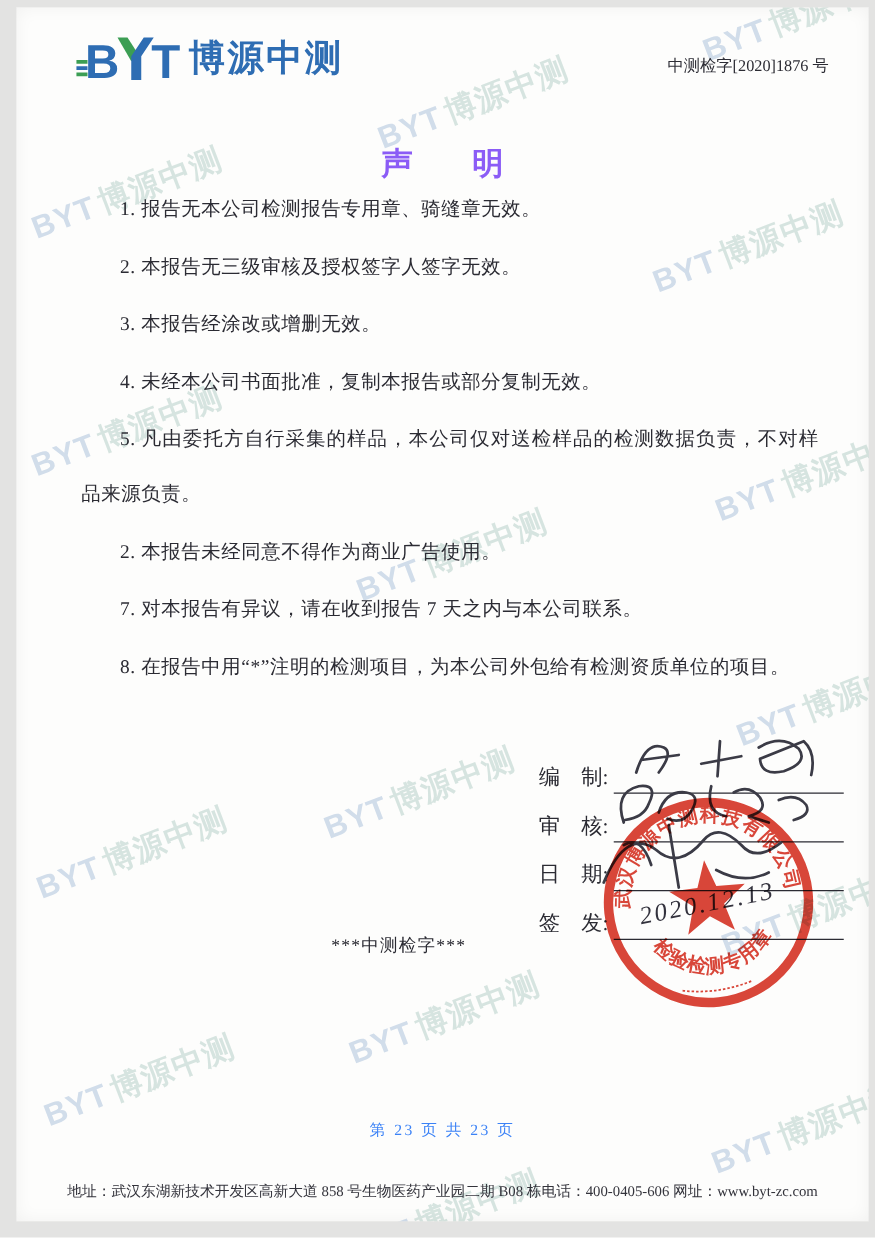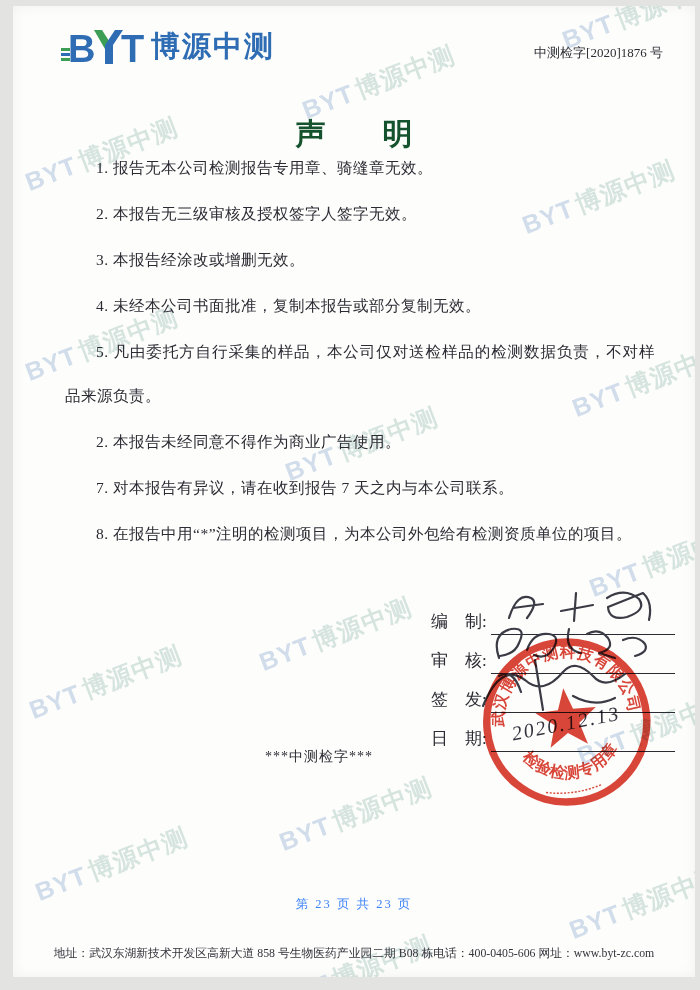--- a/index.html
+++ b/index.html
@@ -25,21 +25,21 @@
   
   .logo{position:absolute;left:48px;top:20px;display:flex;align-items:center;z-index:1;}
   .logo-cn{
     font-family:"Liberation Sans","DejaVu Sans",sans-serif;
     font-weight:bold;font-size:29px;color:#2e6db3;letter-spacing:2px;margin-left:6px;
   }
   .doc-no{position:absolute;right:32px;top:38px;font-size:13px;color:#2c2c34;z-index:1;}
   
   .title{
     position:absolute;left:0;right:0;top:108px;text-align:center;z-index:1;
-    font-size:30px;font-weight:600;color:#14532d;
+    font-size:25px;font-weight:600;color:#8b5cf6;
     letter-spacing:1.9em;text-indent:1.9em;
   }
   
   .statements{position:absolute;left:52px;right:40px;top:140px;z-index:1;}
   .statements p{
     margin:0 0 2px 0;font-size:15.5px;line-height:44px;color:#2b2b33;
     text-indent:2em;text-align:justify;letter-spacing:0.5px;
   }
   
   .signoff{position:absolute;left:418px;top:590px;width:244px;z-index:1;}
@@ -113,25 +113,25 @@
   <div class="signoff">
     <div class="sig-row">
       <span class="sig-label">编　制:</span>
       <span class="sig-line"></span>
     </div>
     <div class="sig-row">
       <span class="sig-label">审　核:</span>
       <span class="sig-line"></span>
     </div>
     <div class="sig-row">
-      <span class="sig-label">签　发:</span>
+      <span class="sig-label">日　期:</span>
       <span class="sig-line"></span>
     </div>
     <div class="sig-row">
-      <span class="sig-label">日　期:</span>
+      <span class="sig-label">签　发:</span>
       <span class="sig-line"></span>
     </div>
 
     <svg class="sig-svg" style="left:72px;top:-12px" width="160" height="50">
       <path class="ink" d="M6 34 Q14 8 28 14 Q36 18 24 34 M10 24 L40 20"></path>
       <path class="ink" d="M58 27 L90 21 M73 9 L71 37"></path>
       <path class="ink" d="M104 14 Q122 3 136 15 Q144 26 124 33 Q106 37 105 23 L140 9 Q150 18 146 36"></path>
     </svg>
     <svg class="sig-svg" style="left:58px;top:26px" width="175" height="50">
       <path class="ink" d="M10 36 Q2 12 22 7 Q38 5 30 21 Q26 32 11 34"></path>

